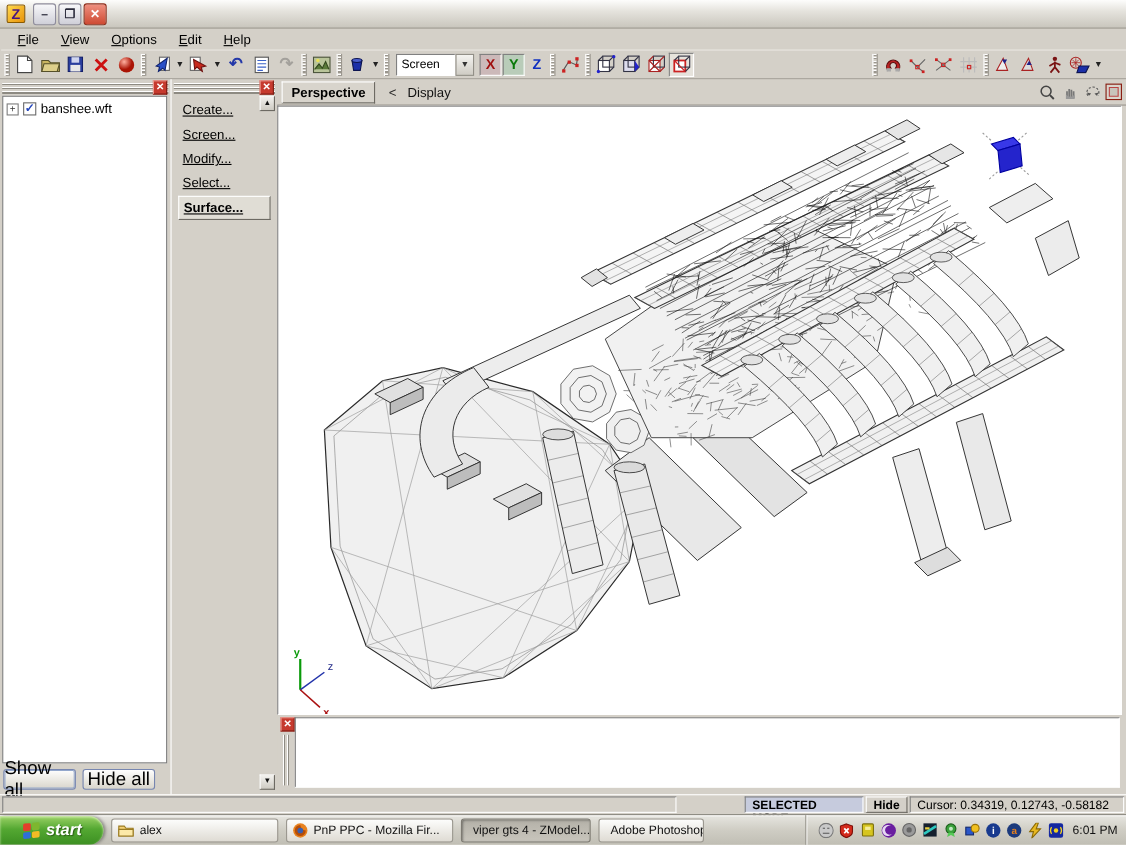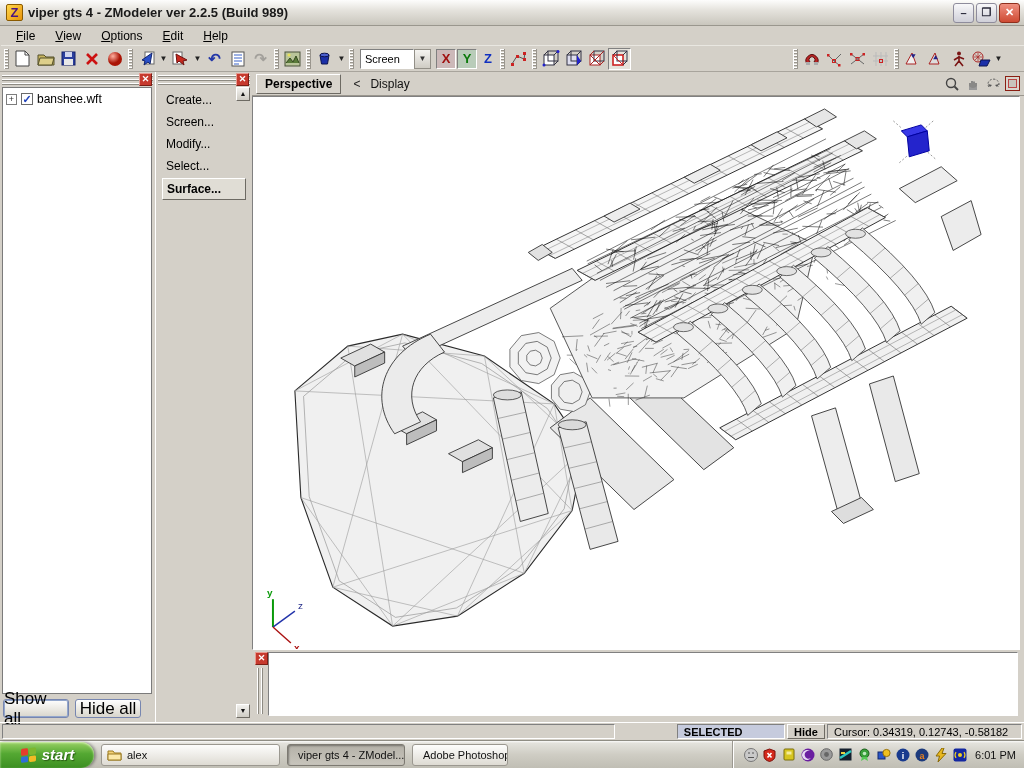--- a/index.html
+++ b/index.html
@@ -68,21 +68,21 @@
     color:#2244bb; font-size:11px; line-height:10px; text-align:center; font-weight:bold; }
   .tree-label { font-size:12px; }
   #scene-buttons { position:absolute; bottom:4px; left:3px; display:flex; gap:6px; }
   .xp-btn { width:66px; height:19px; border:1px solid #7786b0; border-radius:3px;
     background:linear-gradient(180deg,#fefefe,#e8e6df 60%,#d8d5cc); font-size:17px;
     display:flex; align-items:center; justify-content:center; }
   .xp-btn.default { box-shadow:inset 0 0 0 1px #93a7cc; }
 
   #tools-panel { position:absolute; left:155px; top:0; width:97px; height:650px; padding:1px 2px;
     border-left:1px solid #fff; }
-  #tools-list { position:absolute; top:18px; left:6px; right:6px; }
+  #tools-list { position:absolute; top:18px; left:6px; right:6px;text-decoration:underline; }
   .tool-item { font-size:12px; color:#000; padding:3px 4px; margin-bottom:2px; }
   .tool-item.active { font-weight:bold; border:1px solid; border-color:#fff #6d6a63 #6d6a63 #fff; background:#e0ddd5; }
   .vscroll { position:absolute; right:2px; top:15px; bottom:4px; width:14px; }
   .scroll-btn { position:absolute; left:0; width:14px; height:14px;
     background:linear-gradient(180deg,#f2f1ee,#cecbc3); border:1px solid; border-color:#fff #6d6a63 #6d6a63 #fff;
     font-size:7px; text-align:center; line-height:12px; color:#111; }
 
   
   #view-col { position:absolute; left:252px; top:0; width:772px; height:650px; }
   #vp-header { position:absolute; top:0; left:0; right:0; height:24px; display:flex; align-items:center; padding:0 4px; border-bottom:1px solid #9a968e;}
@@ -116,40 +116,39 @@
 
   
   #taskbar { position:absolute; top:740px; left:0; width:1024px; height:28px;
     background:linear-gradient(180deg,#fbfbfa 0%,#e3e2dc 8%,#cfcdc4 50%,#c0beb4 100%);
     border-top:1px solid #8f8d84; display:flex; align-items:center; }
   #start-btn { height:26px; width:94px; margin:0;
     background:linear-gradient(180deg,#9ad165 0%,#54a832 45%,#3c8f22 100%);
     border-radius:0 13px 13px 0; display:flex; align-items:center; justify-content:center; gap:5px;
     box-shadow:inset 0 1px 2px #d6f0b8, 2px 0 3px rgba(0,0,0,.35); }
   #start-label { color:#fff; font-weight:bold; font-style:italic; font-size:15px; text-shadow:1px 1px 1px #2a5d14; }
-  .task-btn { height:22px; width:179px; margin-left:7px; border-radius:3px; border:1px solid #9b9890;
+  .task-btn { height:22px; width:152px; margin-left:7px; border-radius:3px; border:1px solid #9b9890;
     background:linear-gradient(180deg,#fdfdfc,#dedbd3); display:flex; align-items:center; gap:5px; padding:0 5px;
     font-size:11px; color:#111; overflow:hidden; white-space:nowrap; }
   .task-btn.active { background:linear-gradient(180deg,#b4b1a8,#c8c5bc); border-color:#7d7a72;
     box-shadow:inset 1px 1px 2px rgba(0,0,0,.35); }
   .task-btn.small { width:118px; }
   .task-btn.ps { width:96px; }
   #tray { margin-left:auto; height:28px; display:flex; align-items:center; gap:4px; padding:0 8px 0 10px;
     border-left:1px solid #9b9890; box-shadow:inset 1px 0 0 #fff; }
   .tray-ico { width:15px; height:15px; display:flex; align-items:center; justify-content:center; }
   #clock { font-size:11px; color:#111; margin-left:4px; }
 
   svg text { font-family:"Liberation Sans", sans-serif; }
 </style>
 </head>
 <body>
 
 <div id="titlebar">
   <div id="app-logo">Z</div>
-  <div id="title-text">viper gts 4 - ZModeler ver 2.2.5 (Build 989)</div>
   <div class="winbtn">–</div>
   <div class="winbtn">❐</div>
   <div class="winbtn close">✕</div>
 </div>
 
 <div id="menubar">
   <div class="menu-item"><u>F</u>ile</div>
   <div class="menu-item"><u>V</u>iew</div>
   <div class="menu-item"><u>O</u>ptions</div>
   <div class="menu-item"><u>E</u>dit</div>
@@ -1087,20 +1086,28 @@
       </svg>
     <span id="start-label">start</span>
   </div>
   <div class="task-btn">
     <svg width="15" height="12">
         <path d="M1,2 h5 l1.5,2 h6.5 v7 h-13 z" fill="#f4d277" stroke="#9a7b22"></path>
         <path d="M1,5 h13 v6 h-13 z" fill="#fce9a8" stroke="#9a7b22"></path>
       </svg>
     <span>alex</span>
   </div>
+  <div class="task-btn">
+    <svg width="14" height="14">
+        <circle cx="7" cy="7" r="6.5" fill="#e8821e"></circle>
+        <path d="M7,2 a5,5 0 1 0 5,5 a6,6 0 0 1 -5,-5" fill="#b54e0a"></path>
+        <circle cx="7" cy="7" r="2.6" fill="#3a5fb0"></circle>
+      </svg>
+    <span>PnP PPC - Mozilla Fir...</span>
+  </div>
   <div class="task-btn active small">
     <svg width="13" height="13">
         <rect x="0" y="0" width="13" height="13" rx="2" fill="#f0a21a" stroke="#8a5a00"></rect>
         <text x="6.5" y="10" text-anchor="middle" font-size="10" font-weight="bold" fill="#4a1580">Z</text>
       </svg>
     <span>viper gts 4 - ZModel...</span>
   </div>
   <div class="task-btn ps">
     <svg width="13" height="13">
         <circle cx="6.5" cy="6.5" r="6" fill="#3a4a66" stroke="#1c2636"></circle>

